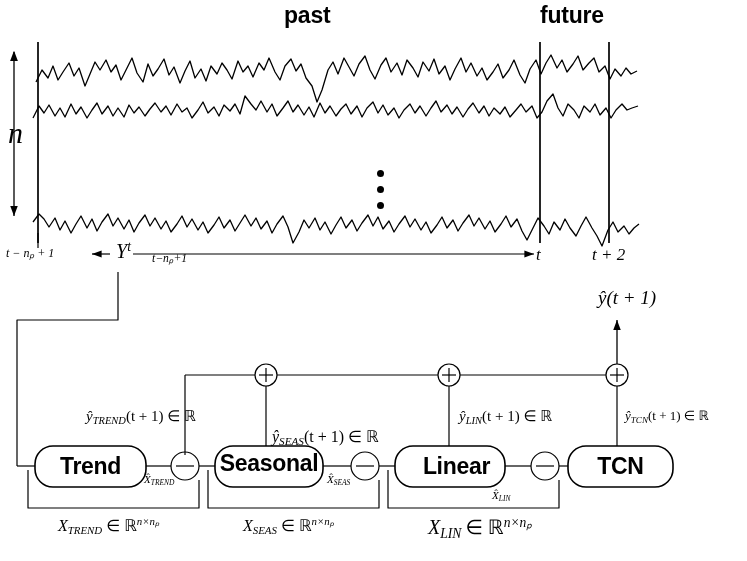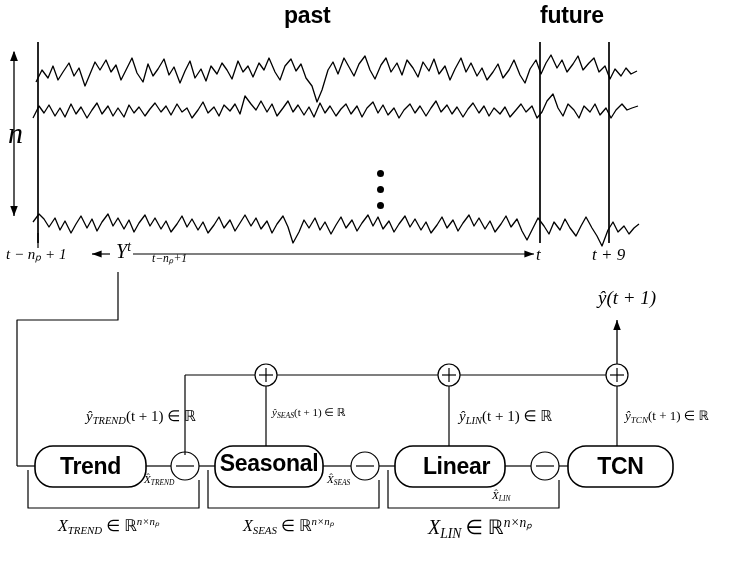--- a/index.html
+++ b/index.html
@@ -34,21 +34,21 @@
     font-style: italic;
     font-size: 17px;
   }
   .math .up { font-style: normal; }
   .math sub, .math sup {
     font-size: 0.68em;
     font-style: italic;
   }
   .math sub { vertical-align: -0.28em; }
   .math sup { vertical-align: 0.55em; }
-  .small-math { font-size: 15px; }
+  .small-math { font-size: 12px; }
   .tiny-math { font-size: 11px; }
   .hdr {
     font-family: "Liberation Sans", sans-serif;
     font-weight: bold;
     font-size: 23px;
     letter-spacing: -0.2px;
     margin-left: 12px;
   }
   .nlabel {
     font-family: "Liberation Serif", serif;
@@ -173,31 +173,31 @@
   <div class="dots" style="left:377px; top:186px;"></div>
   <div class="dots" style="left:377px; top:202px;"></div>
 
   <div class="lbl math small-math" style="left:6px; top:247px;">t − nₚ + 1</div>
 
   <div class="lbl math" style="left:116px; top:240px; font-size:20px;">
     <span>Y</span><sup>t</sup><sub style="margin-left:-7px; font-size:0.58em;padding-left:28px;">t−nₚ+1</sub>
   </div>
 
   <div class="lbl math" style="left:536px; top:246px; font-size:17px;">t</div>
-  <div class="lbl math" style="left:592px; top:246px; font-size:17px;">t + 9</div>
+  <div class="lbl math" style="left:592px; top:246px; font-size:17px;">t + 2</div>
 
   <div class="lbl math" style="left:598px; top:288px; font-size:19px;">
     <span>ŷ</span><span>(t + 1)</span>
   </div>
 
   <div class="lbl math" style="left:86px; top:409px; font-size:15px;">
     <span>ŷ</span><sub style="font-size:0.7em;">TREND</sub><span class="up">(t + 1) ∈ ℝ</span>
   </div>
 
-  <div class="lbl math" style="left:272px; top:407px; font-size:11px;">
+  <div class="lbl math" style="left:272px; top:429px; font-size:16px;">
     <span>ŷ</span><sub style="font-size:0.7em;">SEAS</sub><span class="up">(t + 1) ∈ ℝ</span>
   </div>
 
   <div class="lbl math" style="left:459px; top:409px; font-size:15px;">
     <span>ŷ</span><sub style="font-size:0.7em;">LIN</sub><span class="up">(t + 1) ∈ ℝ</span>
   </div>
 
   <div class="lbl math" style="left:625px; top:409px; font-size:13px;text-align:right;">
     <span>ŷ</span><sub style="font-size:0.7em;">TCN</sub><span class="up">(t + 1) ∈ ℝ</span>
   </div>

